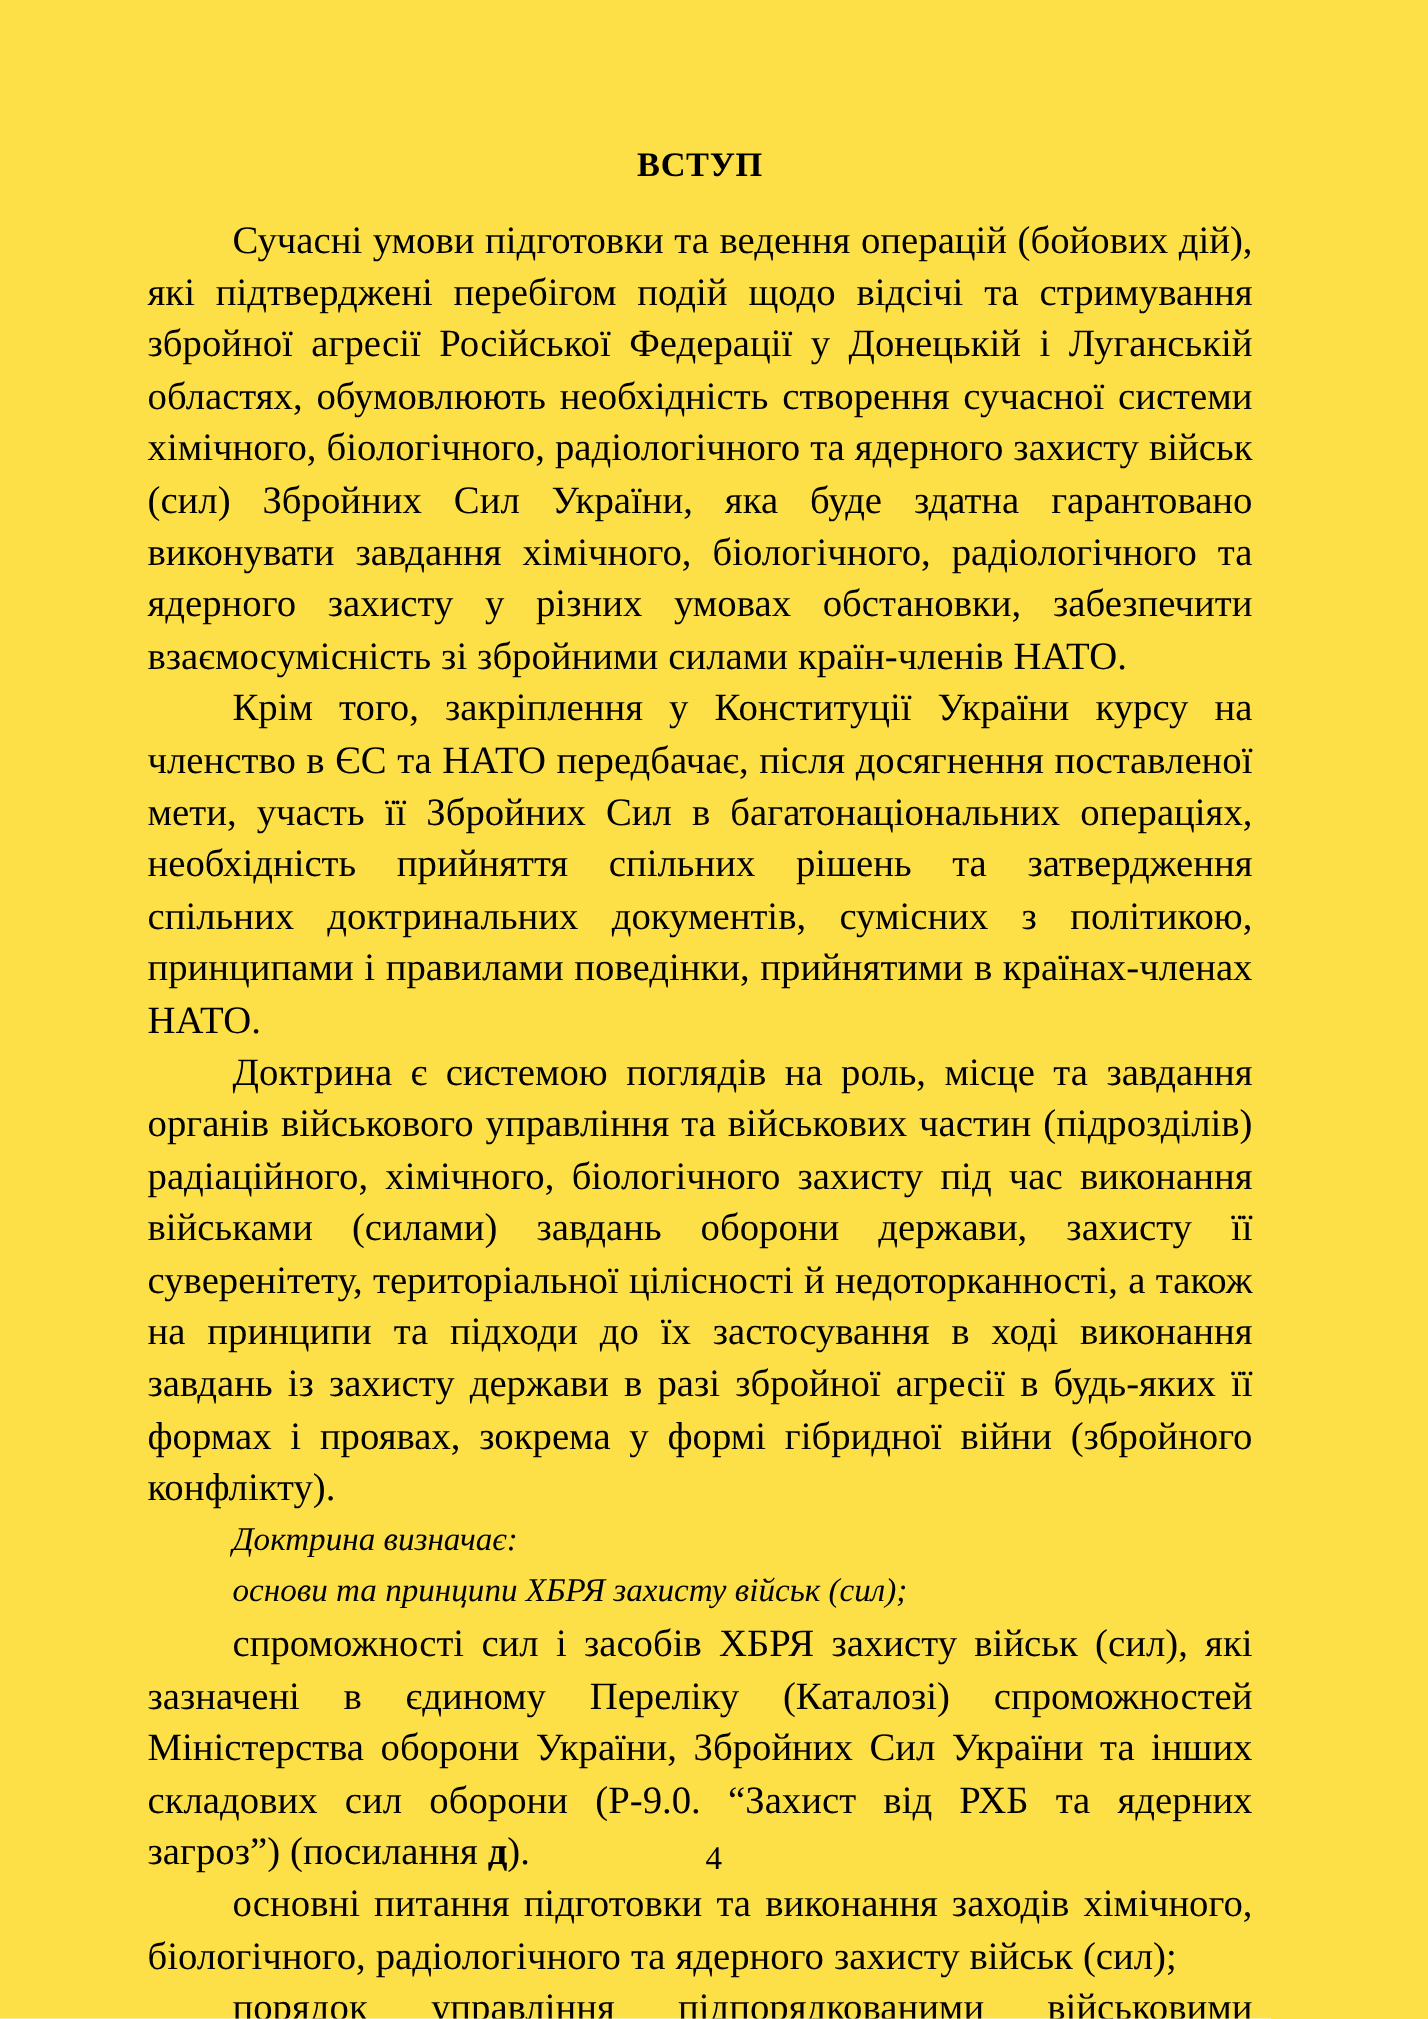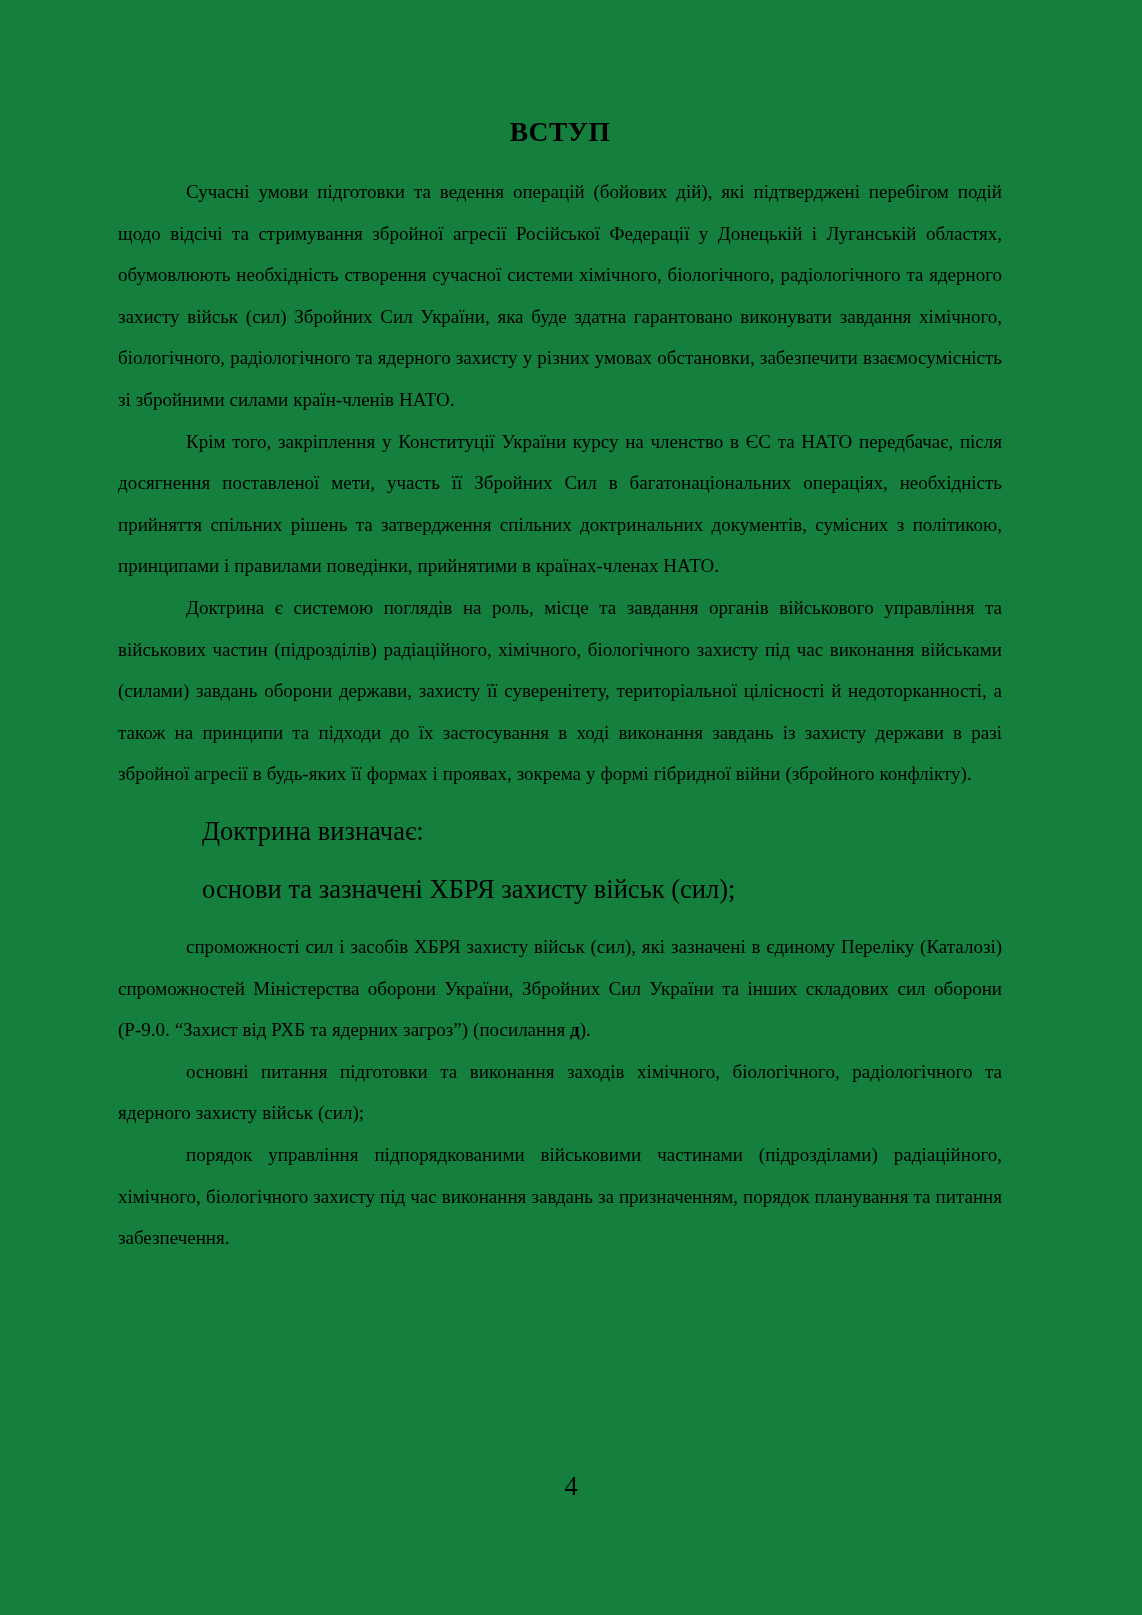--- a/index.html
+++ b/index.html
@@ -8,21 +8,21 @@
     background: #ffffff;
   }
   body {
     font-family: "Liberation Serif", "DejaVu Serif", serif;
     color: #000000;
   }
   .page {
     position: relative;
     width: 1142px;
     height: 1615px;
-    background: #15803d;
+    background: #fde047;
     box-sizing: border-box;
     overflow: hidden;
   }
   .content {
     position: absolute;
     left: 118px;
     top: 115px;
     width: 884px;
   }
   .doc-title {
@@ -30,31 +30,32 @@
     font-weight: bold;
     font-size: 27.5px;
     letter-spacing: 0.5px;
     margin: 0 0 23px 0;
     line-height: 1.2;
   }
   .para {
     margin: 0;
     text-align: justify;
     text-justify: inter-word;
-    font-size: 19px;
+    font-size: 31px;
     line-height: 41.6px;
     text-indent: 68px;
     word-spacing: 0.2px;
   }
   .listline {
-    margin: 16px;
+    margin: 0;
     text-align: justify;
     font-size: 26.5px;
     line-height: 41.6px;
     text-indent: 68px;
+    font-style: italic;
   }
   .page-number {
     position: absolute;
     left: 0;
     right: 0;
     top: 1471px;
     text-align: center;
     font-size: 26.5px;
     line-height: 30px;
   }
@@ -72,21 +73,21 @@
 
     <p class="para">Сучасні умови підготовки та ведення операцій (бойових дій), які підтверджені перебігом подій щодо відсічі та стримування збройної агресії Російської Федерації у Донецькій і Луганській областях, обумовлюють необхідність створення сучасної системи хімічного, біологічного, радіологічного та ядерного захисту військ (сил) Збройних Сил України, яка буде здатна гарантовано виконувати завдання хімічного, біологічного, радіологічного та ядерного захисту у різних умовах обстановки, забезпечити взаємосумісність зі збройними силами країн-членів НАТО.</p>
 
     <p class="para">Крім того, закріплення у Конституції України курсу на членство в ЄС та НАТО передбачає, після досягнення поставленої мети, участь її Збройних Сил в багатонаціональних операціях, необхідність прийняття спільних рішень та затвердження спільних доктринальних документів, сумісних з політикою, принципами і правилами поведінки, прийнятими в країнах-членах НАТО.</p>
 
 
     <p class="para">Доктрина є системою поглядів на роль, місце та завдання органів військового управління та військових частин (підрозділів) радіаційного, хімічного, біологічного захисту під час виконання військами (силами) завдань оборони держави, захисту її суверенітету, територіальної цілісності й недоторканності, а також на принципи та підходи до їх застосування в ході виконання завдань із захисту держави в разі збройної агресії в будь-яких її формах і проявах, зокрема у формі гібридної війни (збройного конфлікту).</p>
 
     <p class="listline">Доктрина визначає:</p>
 
-    <p class="listline">основи та зазначені ХБРЯ захисту військ (сил);</p>
+    <p class="listline">основи та принципи ХБРЯ захисту військ (сил);</p>
 
 
     <p class="para"><span>спроможності сил і засобів ХБРЯ захисту військ (сил), які зазначені в єдиному Переліку (Каталозі) спроможностей Міністерства оборони України, Збройних Сил України та інших складових сил оборони (Р-9.0. “Захист від РХБ та ядерних загроз”) (посилання </span><b class="ref">д</b><span>).</span></p>
 
     <p class="para">основні питання підготовки та виконання заходів хімічного, біологічного, радіологічного та ядерного захисту військ (сил);</p>
 
     <p class="para">порядок управління підпорядкованими військовими частинами (підрозділами) радіаційного, хімічного, біологічного захисту під час виконання завдань за призначенням, порядок планування та питання забезпечення.</p>
 
   </div>
 

